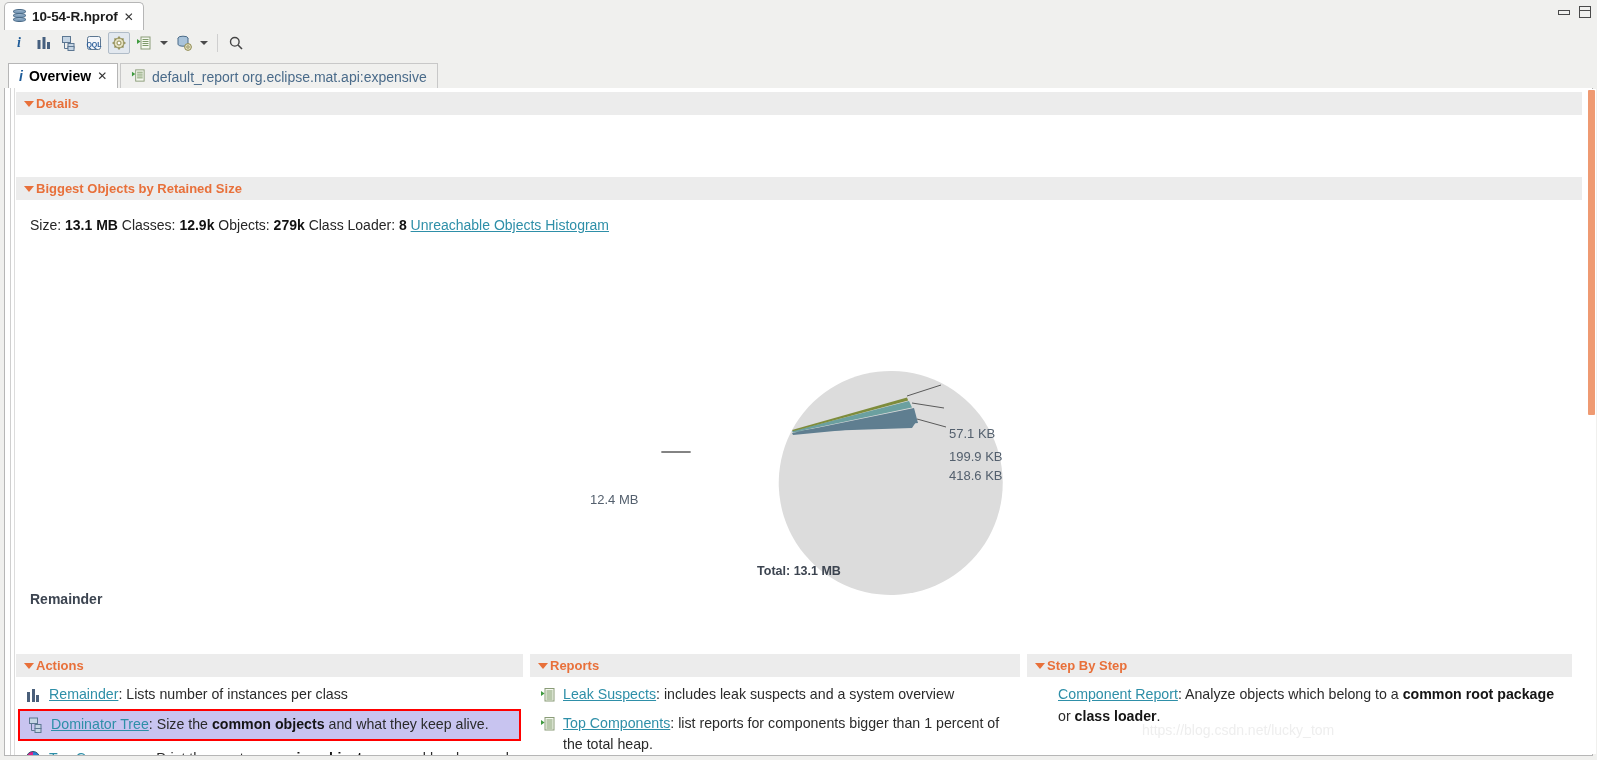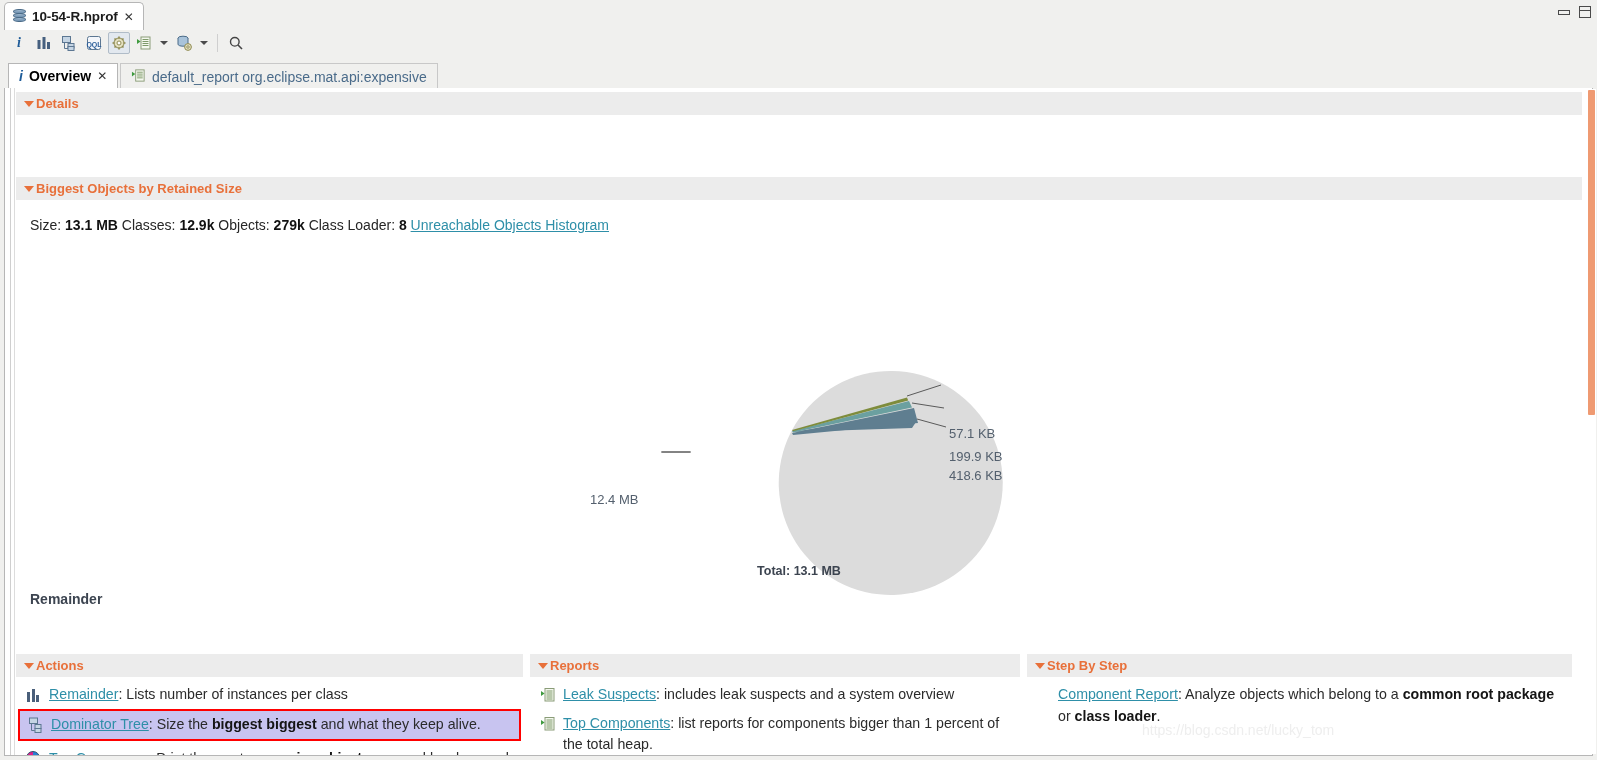--- a/index.html
+++ b/index.html
@@ -421,21 +421,21 @@
       <div class="row row-highlight">
         <span class="ic">
           <svg width="16" height="16" viewBox="0 0 16 16">
             <rect x="1.5" y="1" width="8" height="5.5" fill="#c5d5e4" stroke="#5c7792"></rect>
             <path d="M3.5 6.5 V13.5 H6.8" stroke="#5c7792" fill="none"></path>
             <rect x="7" y="7.5" width="6" height="4" fill="#c5d5e4" stroke="#5c7792"></rect>
             <rect x="7" y="11.5" width="6" height="4" fill="#c5d5e4" stroke="#5c7792"></rect>
           </svg>
         </span>
         <span class="txt">
-          <a class="link">Dominator Tree</a><span>: </span><span>Size the </span><b>biggest biggest</b><span> and what they keep alive.</span>
+          <a class="link">Dominator Tree</a><span>: </span><span>Size the </span><b>common objects</b><span> and what they keep alive.</span>
         </span>
       </div>
 
       <div class="row">
         <span class="ic">
           <span class="ic-pie" style="display:block;"></span>
         </span>
         <span class="txt">
           <a class="link">Top Consumers</a><span>: </span><span>Print the most </span><b>expensive objects</b><span> grouped by class and by package.</span>
         </span>

